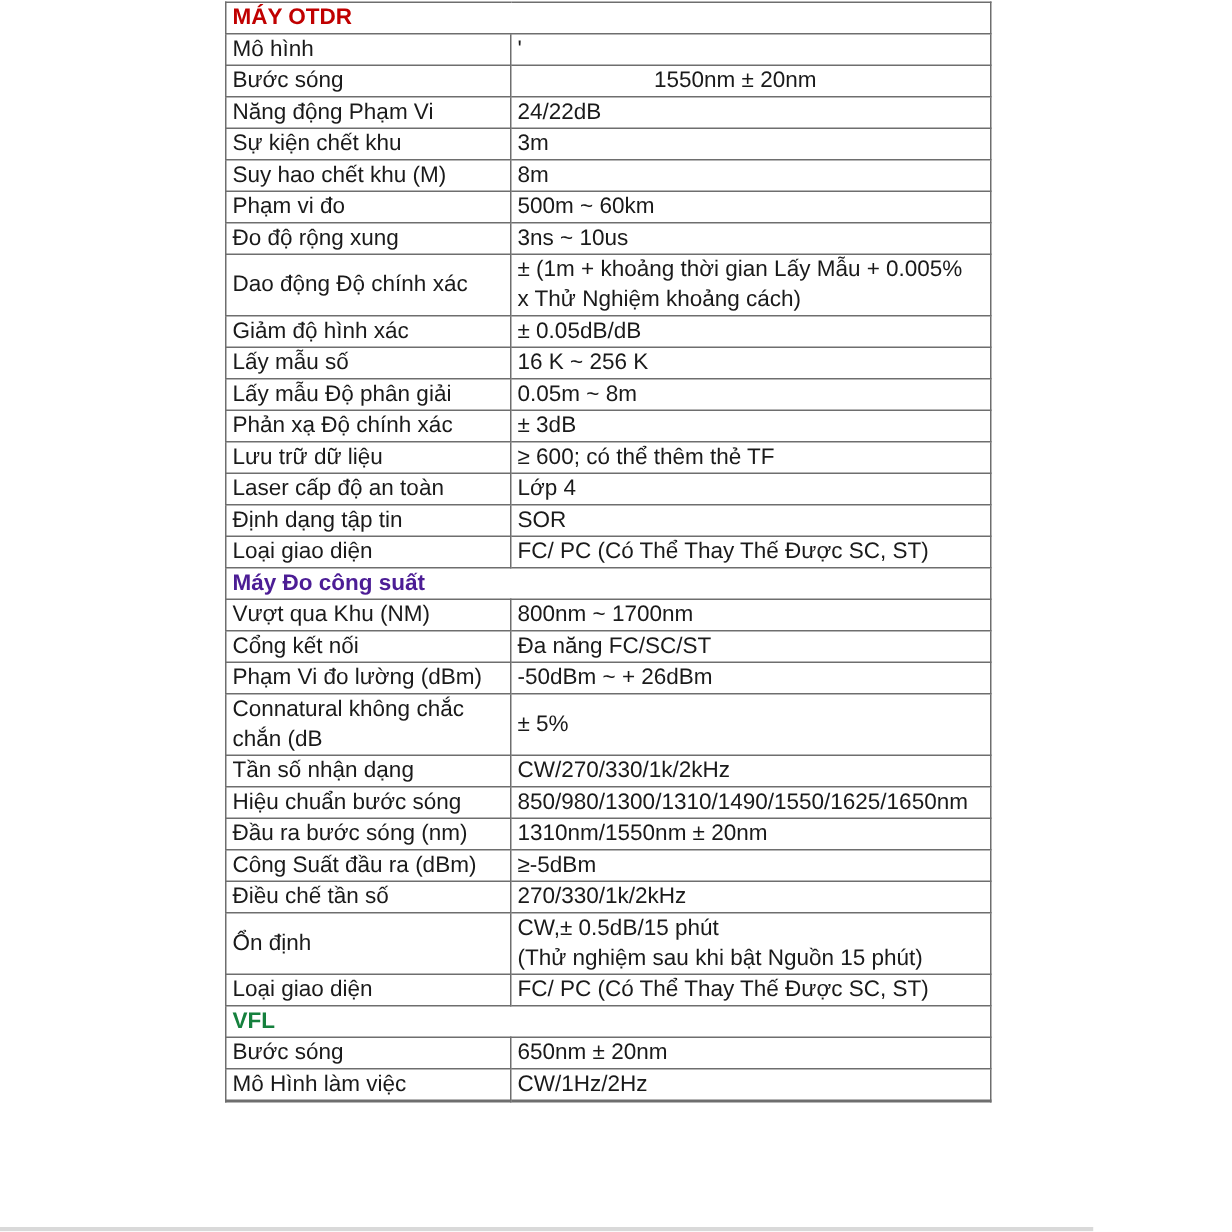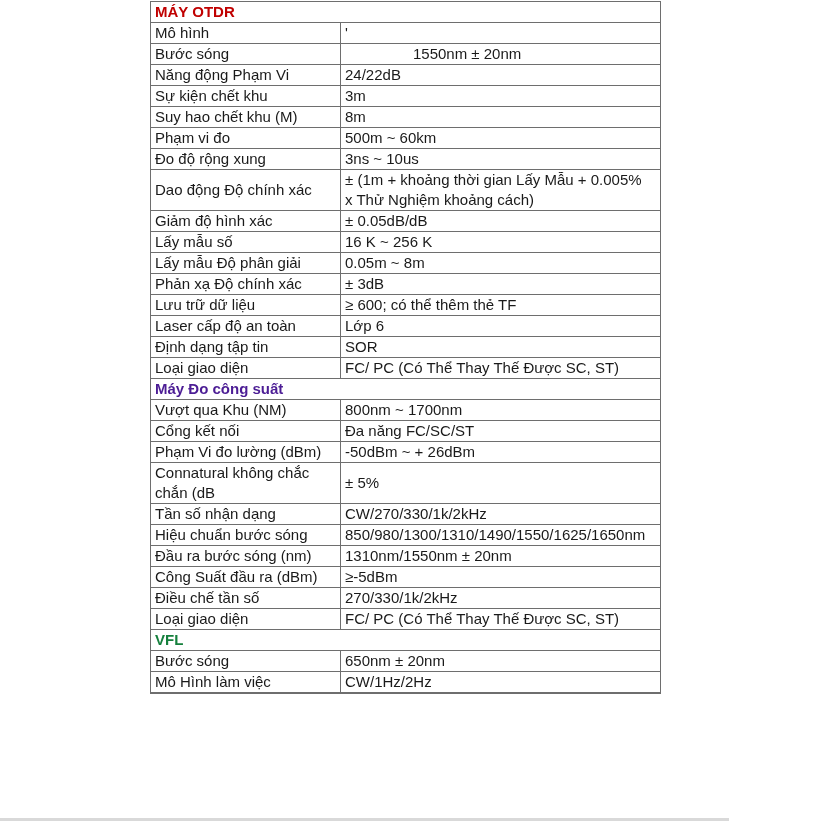--- a/index.html
+++ b/index.html
@@ -31,21 +31,21 @@
     color: #1a1a1a;
     overflow: hidden;
   }
   .spec-table td.section-title {
     font-weight: bold;
   }
   .spec-table td.value-cell {
     white-space: pre-line;
   }
   .spec-table td.value-cell.indent {
-    padding-left: 72px;
+    padding-left: 95px;
     margin-top: 28px;
   }
   .bottom-divider {
     position: absolute;
     left: 0;
     bottom: 0;
     width: 100%;
     height: 3px;
     background: #d9d9d9;
   }
@@ -111,21 +111,21 @@
         <tr>
           <td class="label-cell">Phản xạ Độ chính xác</td>
           <td class="value-cell">± 3dB</td>
         </tr>
         <tr>
           <td class="label-cell">Lưu trữ dữ liệu</td>
           <td class="value-cell">≥ 600; có thể thêm thẻ TF</td>
         </tr>
         <tr>
           <td class="label-cell">Laser cấp độ an toàn</td>
-          <td class="value-cell">Lớp 6</td>
+          <td class="value-cell">Lớp 4</td>
         </tr>
         <tr>
           <td class="label-cell">Định dạng tập tin</td>
           <td class="value-cell">SOR</td>
         </tr>
         <tr>
           <td class="label-cell">Loại giao diện</td>
           <td class="value-cell">FC/ PC (Có Thể Thay Thế Được SC, ST)</td>
         </tr>
         <tr>
@@ -161,20 +161,25 @@
         </tr>
         <tr>
           <td class="label-cell">Công Suất đầu ra (dBm)</td>
           <td class="value-cell">≥-5dBm</td>
         </tr>
         <tr>
           <td class="label-cell">Điều chế tần số</td>
           <td class="value-cell">270/330/1k/2kHz</td>
         </tr>
         <tr>
+          <td class="label-cell">Ổn định</td>
+          <td class="value-cell">CW,± 0.5dB/15 phút
+(Thử nghiệm sau khi bật Nguồn 15 phút)</td>
+        </tr>
+        <tr>
           <td class="label-cell">Loại giao diện</td>
           <td class="value-cell">FC/ PC (Có Thể Thay Thế Được SC, ST)</td>
         </tr>
         <tr>
           <td colspan="2" class="section-title" style="color: #15803d;">VFL</td>
         </tr>
         <tr>
           <td class="label-cell">Bước sóng</td>
           <td class="value-cell">650nm ± 20nm</td>
         </tr>

